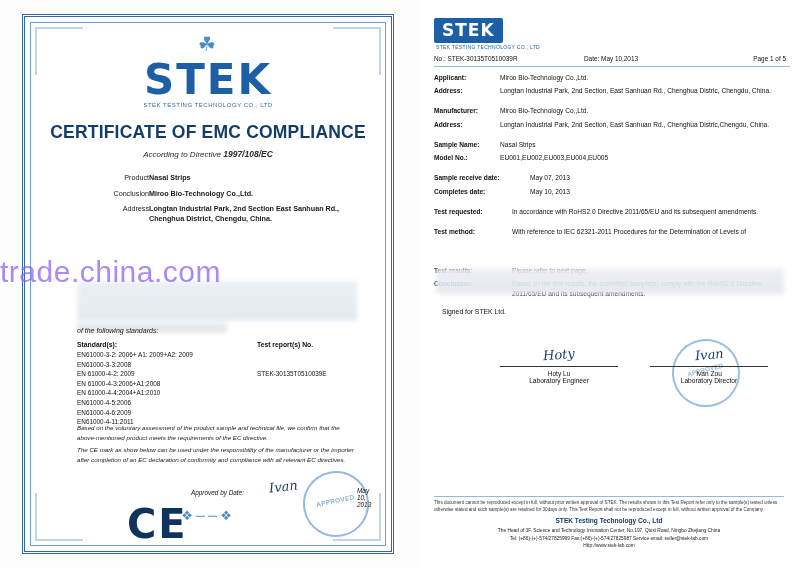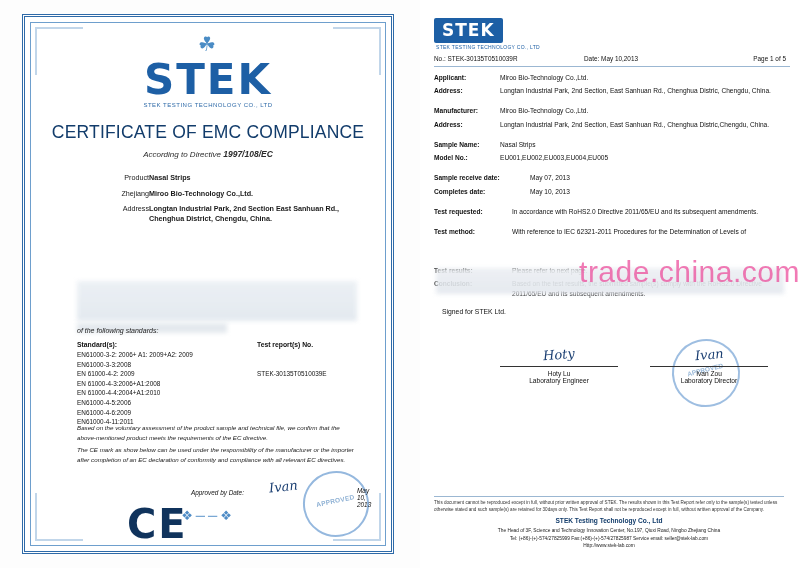--- a/index.html
+++ b/index.html
@@ -86,21 +86,21 @@
   .stek-sub {
     text-align: center;
     font-size: 6px;
     color: #2e6aa8;
     letter-spacing: .5px;
     margin-top: 1px;
   }
   .cert-title {
     text-align: center;
     font-size: 17.5px;
-    font-weight: normal;
+    font-weight: bold;
     color: #123c6b;
     margin-top: 14px;
     letter-spacing: .2px;
   }
   .cert-directive {
     text-align: center;
     font-size: 8px;
     font-style: italic;
     color: #2b2b2b;
     margin-top: 6px;
@@ -360,23 +360,23 @@
     line-height: 1.6;
   }
   .footer .co { font-weight: bold; font-size: 6.6px; }
   .footer .sm { font-size: 4.8px; color: #1a1a1a; }
 
   
   .watermark {
     position: absolute;
     left: 0; right: 0;
     top: 255px;
-    text-align: right;
+    text-align: left;
     font-size: 30px;
-    color: #ec4899;
+    color: #8b5cf6;
     opacity: .72;
     letter-spacing: .5px;
     font-family: "Liberation Sans", sans-serif;
     pointer-events: none;
   }
   .divider-v {
     position: absolute;
     left: 420px; top: 0; bottom: 0;
     width: 1px;
     background: #e8e8e8;
@@ -407,21 +407,21 @@
         <div class="cert-directive">
           <span>According to Directive </span><b>1997/108/EC</b>
         </div>
 
         <div class="kv-list">
           <div class="kv-row">
             <div class="kv-key">Product</div>
             <div class="kv-val">Nasal Strips</div>
           </div>
           <div class="kv-row">
-            <div class="kv-key">Zhejiang</div>
+            <div class="kv-key">Conclusion</div>
             <div class="kv-val">Miroo Bio-Technology Co.,Ltd.</div>
           </div>
           <div class="kv-row">
             <div class="kv-key">Address</div>
             <div class="kv-val">Longtan Industrial Park, 2nd Section East Sanhuan Rd., Chenghua District, Chengdu, China.</div>
           </div>
         </div>
 
         <div class="blur-band"></div>
         <div class="blur-band2"></div>

